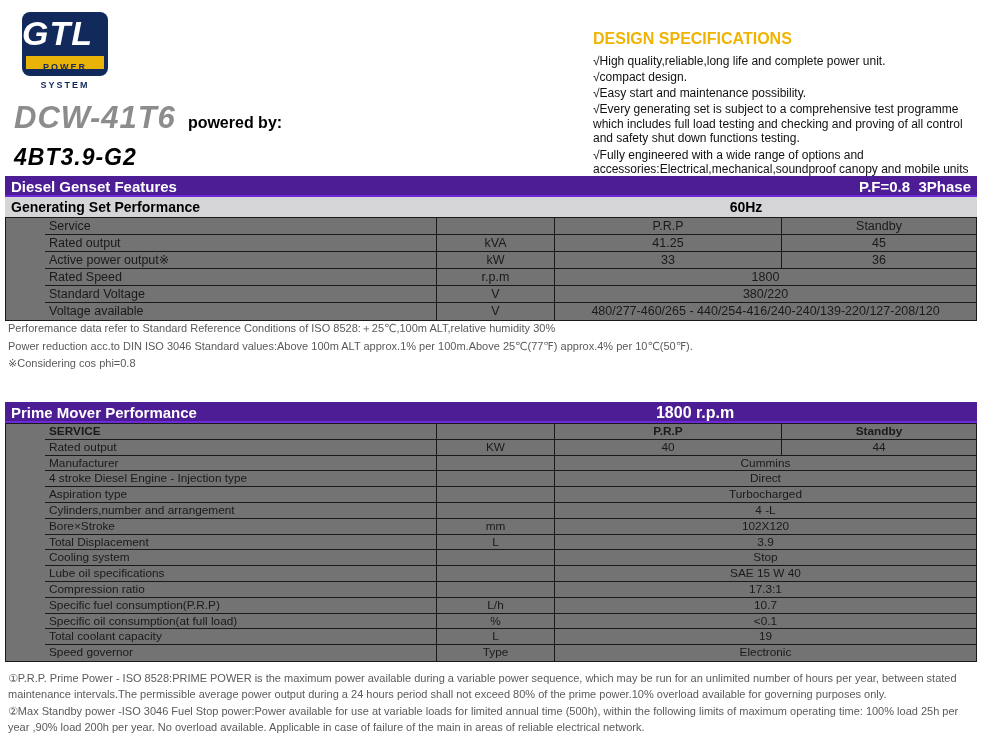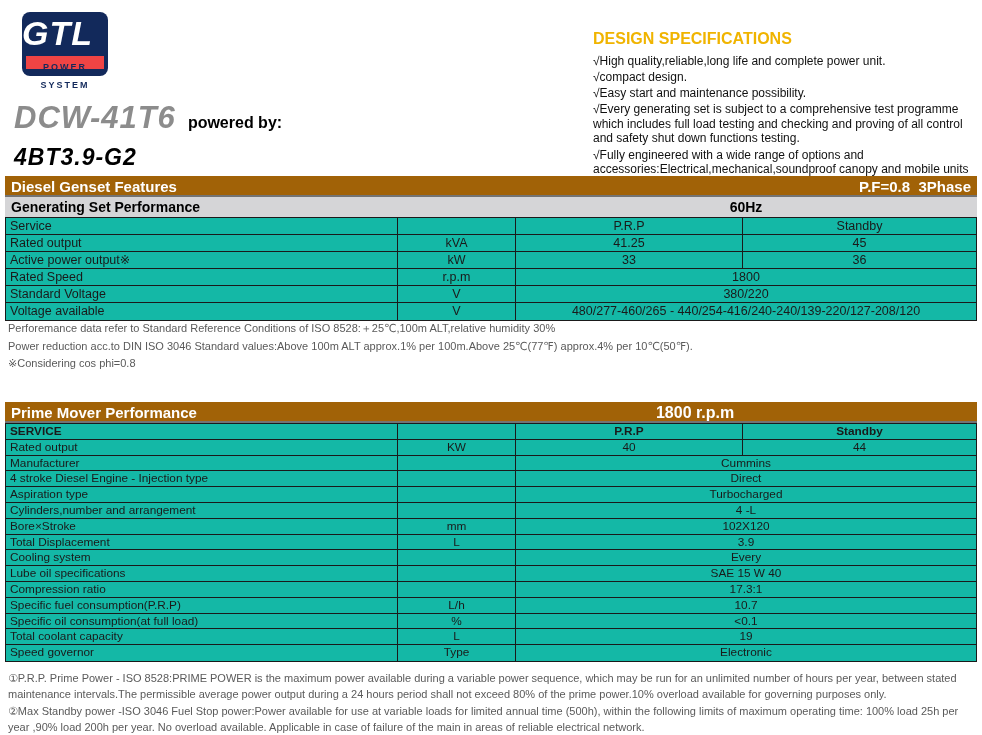--- a/index.html
+++ b/index.html
@@ -5,50 +5,50 @@
   * { margin:0; padding:0; box-sizing:border-box; }
   html,body { width:982px; height:735px; background:#fff; overflow:hidden;
               font-family:"Liberation Sans","DejaVu Sans",sans-serif; color:#1a1a1a; }
   .page { position:relative; width:982px; height:735px; background:#fff; }
 
   
   .logo { position:absolute; left:22px; top:12px; width:86px; height:64px;
           background:#12295B; border-radius:8px; }
   .logo-text { display:block; text-align:left; color:#fff; font-weight:bold; font-style:italic;
                font-size:34px; letter-spacing:1px; line-height:40px; margin-top:1px;}
-  .logo-strip { position:absolute; left:4px; right:4px; bottom:7px; height:13px; background:#ef4444;
+  .logo-strip { position:absolute; left:4px; right:4px; bottom:7px; height:13px; background:#eab308;
                 text-align:center; }
   .logo-strip span { color:#12295B; font-weight:bold; font-size:9px; letter-spacing:2px; line-height:13px; }
 
   
   .model-line { position:absolute; left:14px; top:100px; white-space:nowrap; }
   .model-name { color:#8C8C8C; font-style:italic; font-weight:bold; font-size:31px; letter-spacing:1px; }
   .powered-by { color:#000; font-weight:bold; font-size:16px; margin-left:12px; }
   .engine-name { position:absolute; left:14px; top:144px; color:#000; font-style:italic;
                  font-weight:bold; font-size:23px; letter-spacing:1px; }
 
   
   .specs { position:absolute; left:593px; top:30px; width:388px; }
   .specs-title { color:#F0B400; font-weight:bold; font-size:16px; margin-bottom:6px; }
   .spec-item { font-size:12px; line-height:14.6px; margin-bottom:1.5px; color:#111; }
 
   
   .tbl { position:absolute; left:5px; width:972px; }
   .tbl-genset { top:176px; }
   .tbl-engine { top:402px; }
-  .bar { position:relative; height:21px; background:#a16207; border-bottom:2px solid #737373; }
+  .bar { position:relative; height:21px; background:#4c1d95; border-bottom:2px solid #6d28d9; }
   .bar .bar-left  { position:absolute; left:6px; top:0; color:#fff; font-weight:bold; font-size:15px; line-height:21px; }
   .bar .bar-right { position:absolute; right:6px; top:0; color:#fff; font-weight:bold; font-size:15px; line-height:21px; white-space:pre; }
   .bar .bar-mid   { position:absolute; left:42%; width:58%; top:0; text-align:center; color:#fff; font-weight:bold; font-size:16px; line-height:21px; }
 
   .subbar { position:relative; height:20px; background:#D5D5D7; }
   .subbar .sub-left { position:absolute; left:6px; top:0; color:#000; font-weight:bold; font-size:14px; line-height:20px; }
   .subbar .sub-mid  { position:absolute; left:510px; width:462px; top:0; text-align:center; color:#000; font-weight:bold; font-size:14px; line-height:20px; }
 
-  .grid { border:1px solid #1a1a1a; background:#14b8a6; }
+  .grid { border:1px solid #1a1a1a; background:#737373;padding-left:39px; }
   .trow { display:flex; border-bottom:1px solid #1a1a1a; }
   .trow:last-child { border-bottom:none; }
   .trow > div { overflow:hidden; white-space:nowrap; }
   .c-label   { width:392px; padding-left:4px; border-right:1px solid #1a1a1a; text-align:left; }
   .c-unit    { width:118px; border-right:1px solid #1a1a1a; text-align:center; }
   .c-prp     { width:227px; border-right:1px solid #1a1a1a; text-align:center; }
   .c-standby { flex:1; text-align:center; }
   .c-span    { flex:1; text-align:center; }
   .tbl-genset .trow { height:17px; font-size:12.5px; line-height:16px; }
   .tbl-engine .trow { height:15.8px; font-size:11.8px; line-height:14.8px; }
@@ -184,21 +184,21 @@
           <div class="c-span">102X120</div>
         </div>
         <div class="trow">
           <div class="c-label">Total Displacement</div>
           <div class="c-unit">L</div>
           <div class="c-span">3.9</div>
         </div>
         <div class="trow">
           <div class="c-label">Cooling system</div>
           <div class="c-unit"></div>
-          <div class="c-span">Every</div>
+          <div class="c-span">Stop</div>
         </div>
         <div class="trow">
           <div class="c-label">Lube oil specifications</div>
           <div class="c-unit"></div>
           <div class="c-span">SAE 15 W 40</div>
         </div>
         <div class="trow">
           <div class="c-label">Compression ratio</div>
           <div class="c-unit"></div>
           <div class="c-span">17.3:1</div>

